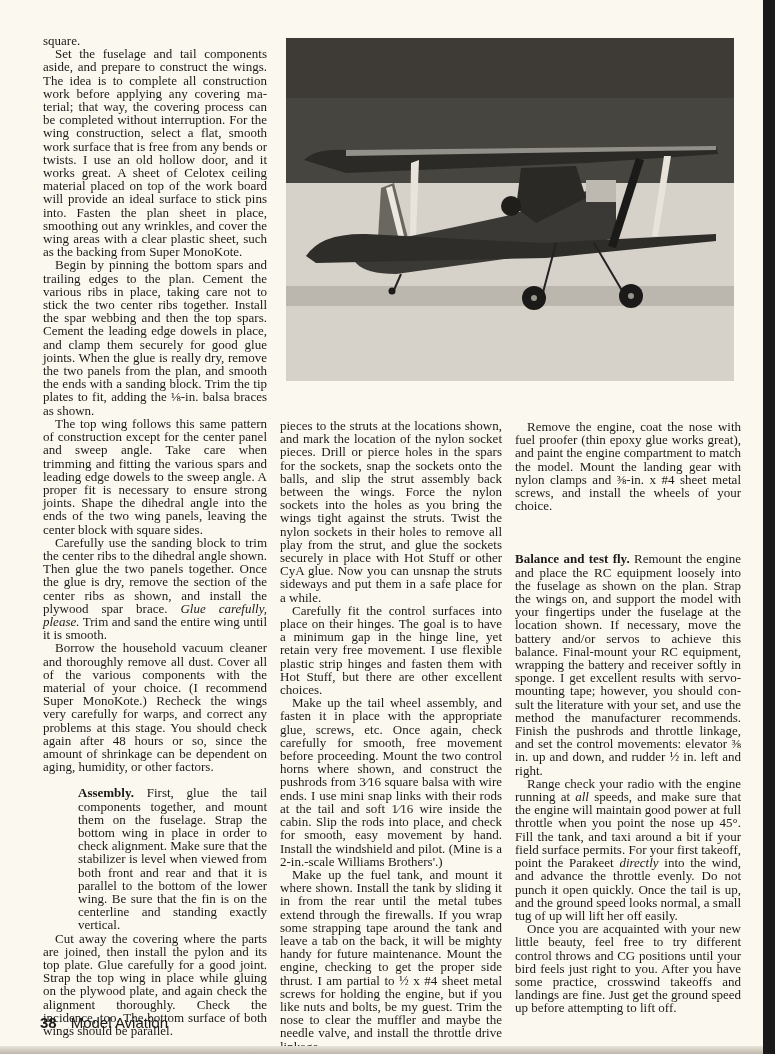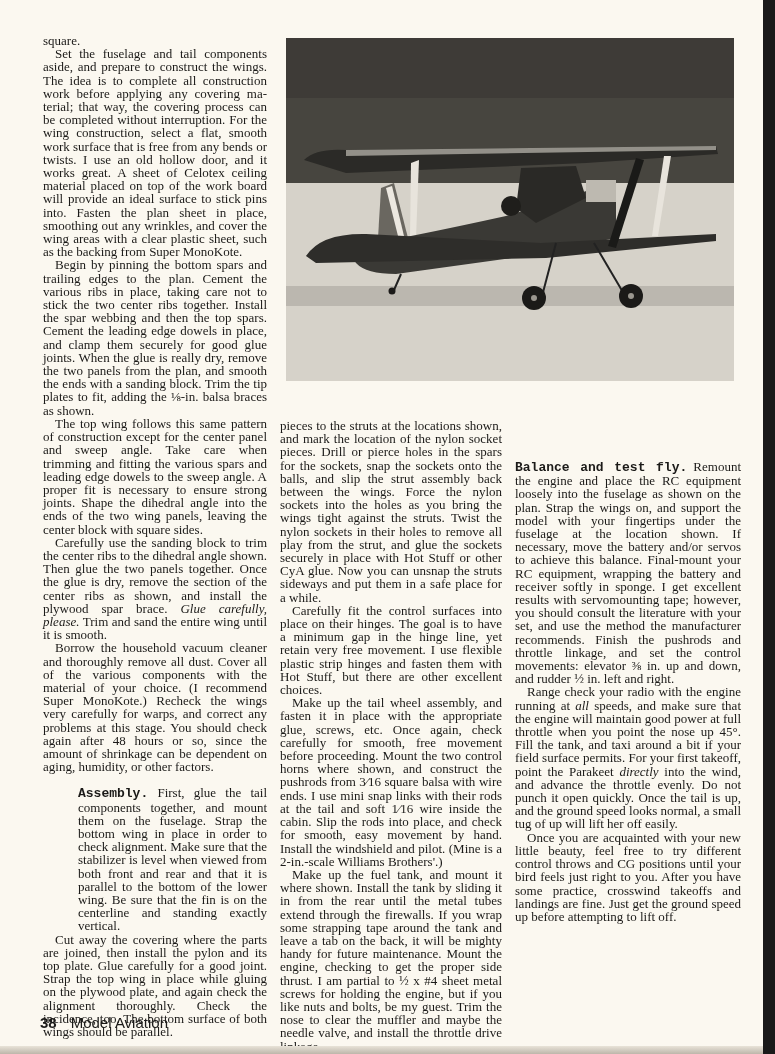--- a/index.html
+++ b/index.html
@@ -10,21 +10,21 @@
       color: #1b1a18;
     }
     .page { position: absolute; left: 0; top: 0; width: 763px; height: 1054px; background: #fbf8f0; }
     .edge-right { position: absolute; right: 0; top: 0; width: 12px; height: 1054px; background: #1a1a1a; }
     .edge-bottom { position: absolute; left: 0; bottom: 0; width: 763px; height: 8px; background: linear-gradient(#e8e3d8, #bdb6aa); }
     .col { position: absolute; font-size: 13px; line-height: 13.2px; text-align: justify; hyphens: manual; }
     .col p { margin: 0; text-indent: 12px; }
     .col p.noindent { text-indent: 0; }
     .col p.gap { margin-top: 13px; margin-left: 35px; }
     .col p.biggap { margin-top: 40px; }
-    .col .head { font-weight: bold; font-family: Liberation Mono, monospace; }
+    .col .head { font-weight: bold; }
     .col em { font-style: italic; }
     #col1 { left: 43px; top: 34px; width: 224px; }
     #col2 { left: 280px; top: 419px; width: 222px; }
     #col3 { left: 515px; top: 420px; width: 226px; }
     .photo {
       position: absolute; left: 286px; top: 38px; width: 448px; height: 343px;
       background: linear-gradient(180deg, #3d3b37 0%, #4a4843 25%, #5b5852 42%, #cfcbc2 45%, #d9d5cc 70%, #e3dfd6 100%);
       overflow: hidden;
     }
     .photo svg { position: absolute; left: 0; top: 0; }
@@ -100,20 +100,21 @@
   </div>
 
   <div class="col" id="col2">
     <p class="noindent">pieces to the struts at the locations shown, and mark the location of the nylon socket pieces. Drill or pierce holes in the spars for the sockets, snap the sockets onto the balls, and slip the strut assembly back between the wings. Force the nylon sockets into the holes as you bring the wings tight against the struts. Twist the nylon sockets in their holes to remove all play from the strut, and glue the sockets securely in place with Hot Stuff or other CyA glue. Now you can unsnap the struts sideways and put them in a safe place for a while.</p>
     <p>Carefully fit the control surfaces into place on their hinges. The goal is to have a minimum gap in the hinge line, yet retain very free movement. I use flexible plastic strip hinges and fasten them with Hot Stuff, but there are other excellent choices.</p>
     <p>Make up the tail wheel assembly, and fasten it in place with the appropriate glue, screws, etc. Once again, check carefully for smooth, free movement before proceeding. Mount the two control horns where shown, and construct the pushrods from 3⁄16 square balsa with wire ends. I use mini snap links with their rods at the tail and soft 1⁄16 wire inside the cabin. Slip the rods into place, and check for smooth, easy movement by hand. Install the windshield and pilot. (Mine is a 2-in.-scale Williams Brothers'.)</p>
     <p>Make up the fuel tank, and mount it where shown. Install the tank by sliding it in from the rear until the metal tubes extend through the firewalls. If you wrap some strapping tape around the tank and leave a tab on the back, it will be mighty handy for future maintenance. Mount the engine, checking to get the proper side thrust. I am partial to ½ x #4 sheet metal screws for holding the engine, but if you like nuts and bolts, be my guest. Trim the nose to clear the muffler and maybe the needle valve, and install the throttle drive linkage.</p>
   </div>
 
   <div class="col" id="col3">
+    <p>Remove the engine, coat the nose with fuel proofer (thin epoxy glue works great), and paint the engine compartment to match the model. Mount the landing gear with nylon clamps and ⅜-in. x #4 sheet metal screws, and install the wheels of your choice.</p>
     <p class="noindent biggap"><span class="head">Balance and test fly.</span><span> Remount the engine and place the RC equipment loosely into the fuselage as shown on the plan. Strap the wings on, and support the model with your fingertips under the fuselage at the location shown. If necessary, move the battery and/or servos to achieve this balance. Final-mount your RC equipment, wrap­ping the battery and receiver softly in sponge. I get excellent results with servo­mounting tape; however, you should con­sult the literature with your set, and use the method the manufacturer recommends. Finish the pushrods and throttle linkage, and set the control movements: elevator ⅜ in. up and down, and rudder ½ in. left and right.</span></p>
     <p><span>Range check your radio with the engine running at </span><em>all</em><span> speeds, and make sure that the engine will maintain good power at full throttle when you point the nose up 45°. Fill the tank, and taxi around a bit if your field surface permits. For your first takeoff, point the Parakeet </span><em>directly</em><span> into the wind, and advance the throttle evenly. Do not punch it open quickly. Once the tail is up, and the ground speed looks normal, a small tug of up will lift her off easily.</span></p>
     <p>Once you are acquainted with your new little beauty, feel free to try different control throws and CG positions until your bird feels just right to you. After you have some practice, crosswind takeoffs and landings are fine. Just get the ground speed up before attempting to lift off.</p>
   </div>
 
   <div class="folio">
     <span class="num">38</span><span>Model Aviation</span>
   </div>
 
   <div class="edge-bottom"></div>

